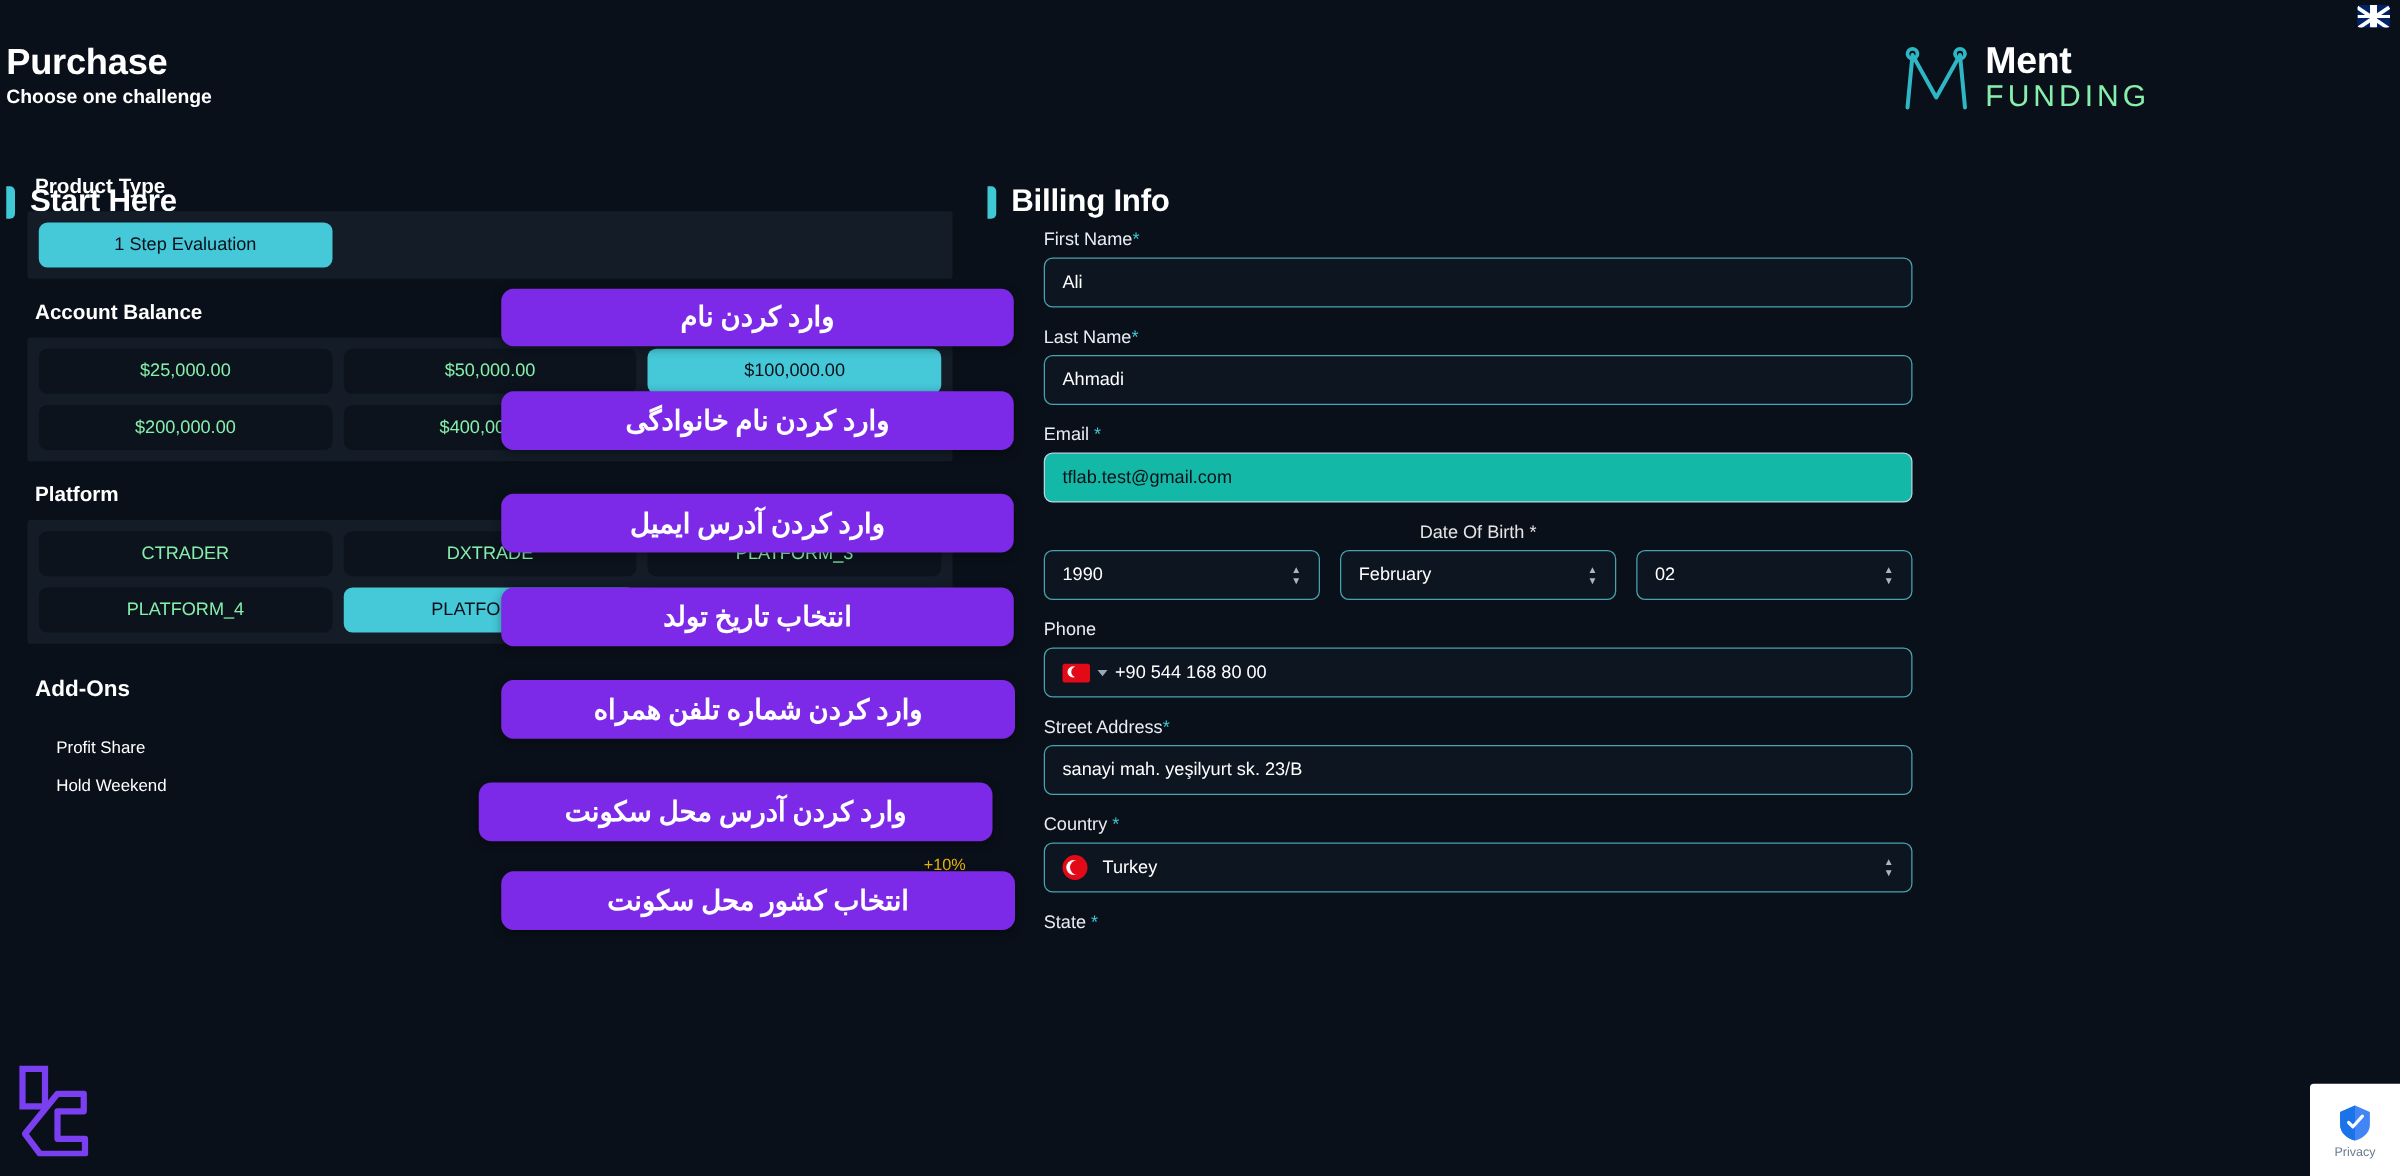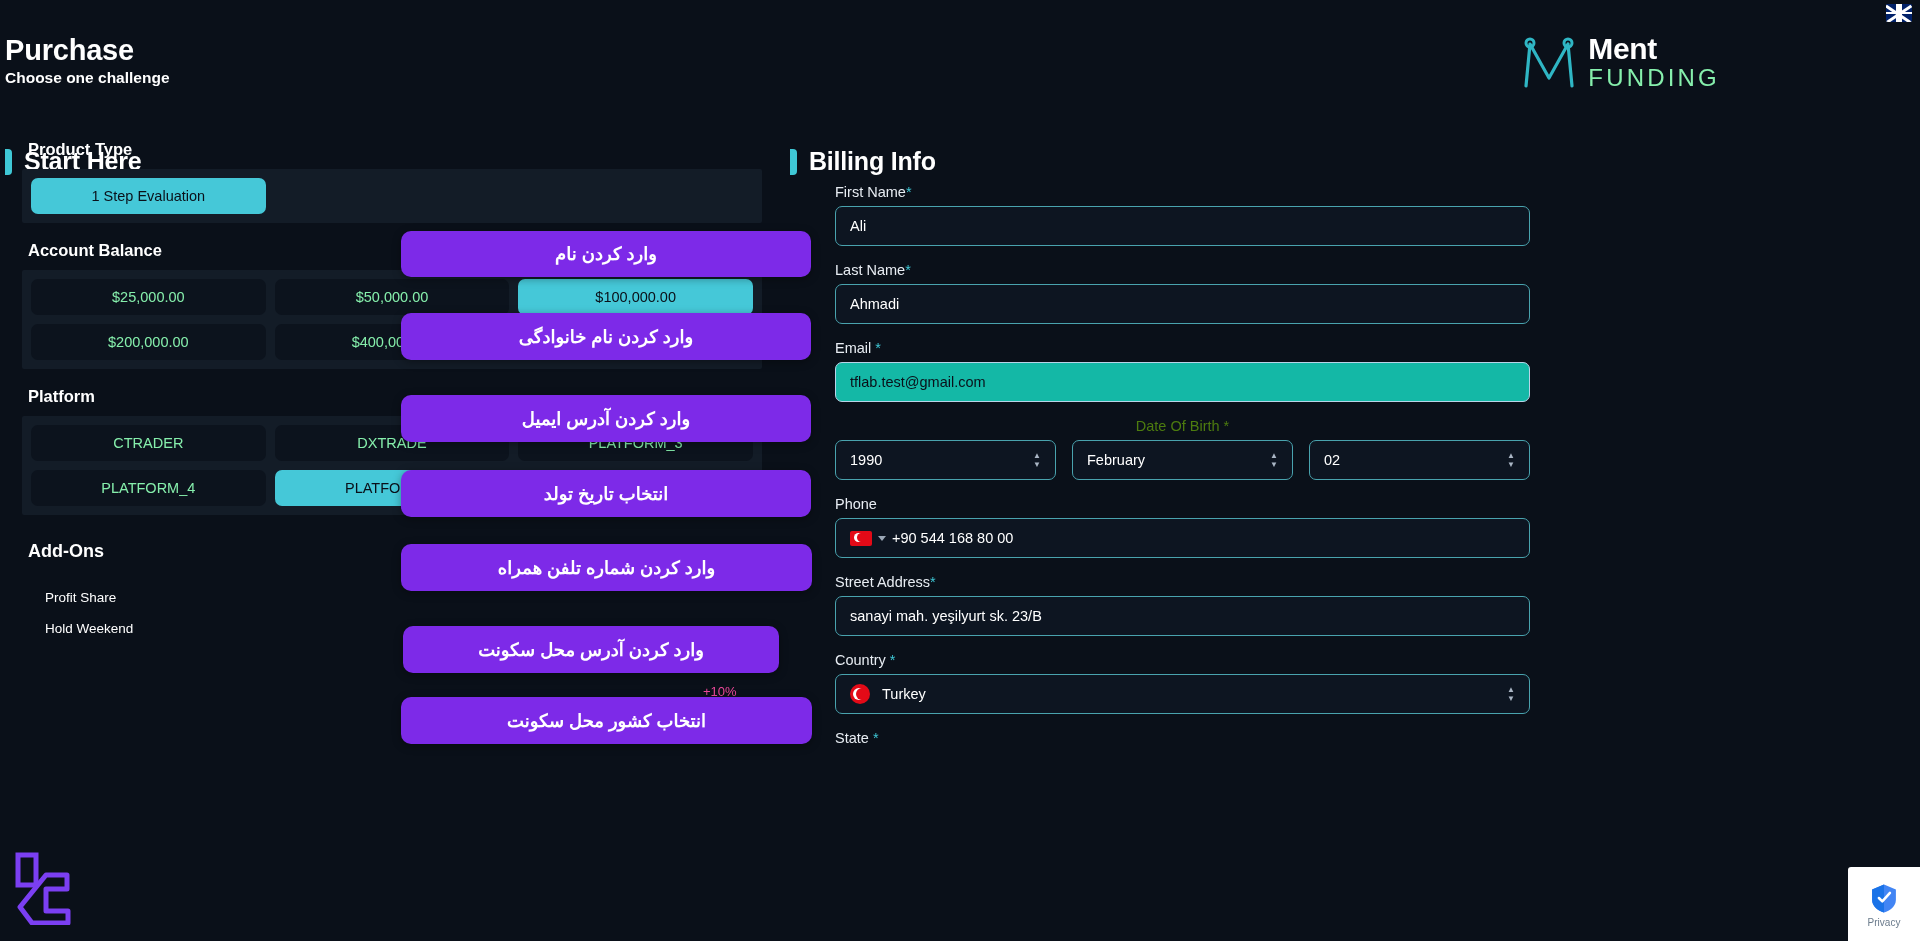--- a/index.html
+++ b/index.html
@@ -110,21 +110,21 @@
     font-size: 18px; font-weight: 600; margin: 26px 0 0 28px;
   }
   .addon-row {
     display: flex; align-items: center;
     margin: 28px 0 0 45px;
     font-size: 13.5px; color: #ffffff;
   }
   .addon-row.second { margin-top: 16px; }
   .addon-pct {
     position: absolute;
-    font-size: 13px; color: #ec4899;
+    font-size: 13px; color: #eab308; margin-left: 36px;
   }
 
   
   .wm-logo {
     position: absolute; left: 10px; top: 845px;
     width: 70px; height: 80px;
   }
 
   
   .right-col { position: absolute; left: 790px; top: 140px; width: 1130px; }
@@ -145,21 +145,21 @@
     outline: none;
     display: flex; align-items: center;
   }
   .f-input.autofill {
     background: #14b8a6;
     color: #0a1019;
     border-color: #b9d4e8;
   }
   .f-block { margin-bottom: 16px; }
 
-  .dob-label { text-align: center; font-size: 14.5px; color: #4d7c0f; margin-bottom: 6px; }
+  .dob-label { text-align: center; font-size: 14.5px; color: #e5e5e5; margin-bottom: 6px; }
   .dob-row { display: flex; gap: 16px; }
   .sel {
     position: relative;
     height: 40px;
     background: #0d1521;
     border: 1px solid #49a3ae;
     border-radius: 7px;
     display: flex; align-items: center;
     padding: 0 14px;
     font-size: 14.5px; color: #ffffff;
@@ -211,25 +211,26 @@
   }
 
   
   .hint {
     position: absolute;
     background: #7b2ff7;
     background: #7d2ae8;
     color: #ffffff;
     border-radius: 10px;
     display: flex; align-items: center; justify-content: center;
-    font-size: 18px;
+    font-size: 22px;
     font-weight: 700;
     direction: rtl;
     white-space: nowrap;
     box-shadow: 0 2px 8px rgba(0,0,0,0.35);
+    font-family: Liberation Serif, serif;
   }
 
   
   .privacy-badge {
     position: absolute; right: 0; bottom: 0;
     width: 72px; height: 74px;
     background: #ffffff;
     border-radius: 3px 0 0 0;
     display: flex; flex-direction: column;
     align-items: center; justify-content: center;
@@ -414,21 +415,21 @@
       </div>
 
     </div>
   </div>
 
   <div class="hint" style="left:401px; top:231px; width:410px; height:46px;">وارد کردن نام</div>
   <div class="hint" style="left:401px; top:313px; width:410px; height:47px;">وارد کردن نام خانوادگی</div>
   <div class="hint" style="left:401px; top:395px; width:410px; height:47px;">وارد کردن آدرس ایمیل</div>
   <div class="hint" style="left:401px; top:470px; width:410px; height:47px;">انتخاب تاریخ تولد</div>
   <div class="hint" style="left:401px; top:544px; width:411px; height:47px;">وارد کردن شماره تلفن همراه</div>
-  <div class="hint" style="left:403px; top:626px; width:376px; height:47px;">وارد کردن آدرس محل سکونت</div>
+  <div class="hint" style="left:383px; top:626px; width:411px; height:47px;">وارد کردن آدرس محل سکونت</div>
   <div class="hint" style="left:401px; top:697px; width:411px; height:47px;">انتخاب کشور محل سکونت</div>
 
   <div class="privacy-badge">
     <svg class="pb-icon" viewBox="0 0 40 40">
       <path d="M20 4 L34 10 L34 22 C34 30 27 35 20 37 C13 35 6 30 6 22 L6 10 Z" fill="#4285F4"></path>
       <path d="M20 4 L6 10 L6 22 C6 30 13 35 20 37 Z" fill="#1a73e8"></path>
       <path d="M14 20 l4 4 l9 -10" fill="none" stroke="#ffffff" stroke-width="3" stroke-linecap="round" stroke-linejoin="round"></path>
     </svg>
     <div class="pb-text">Privacy</div>
   </div>

